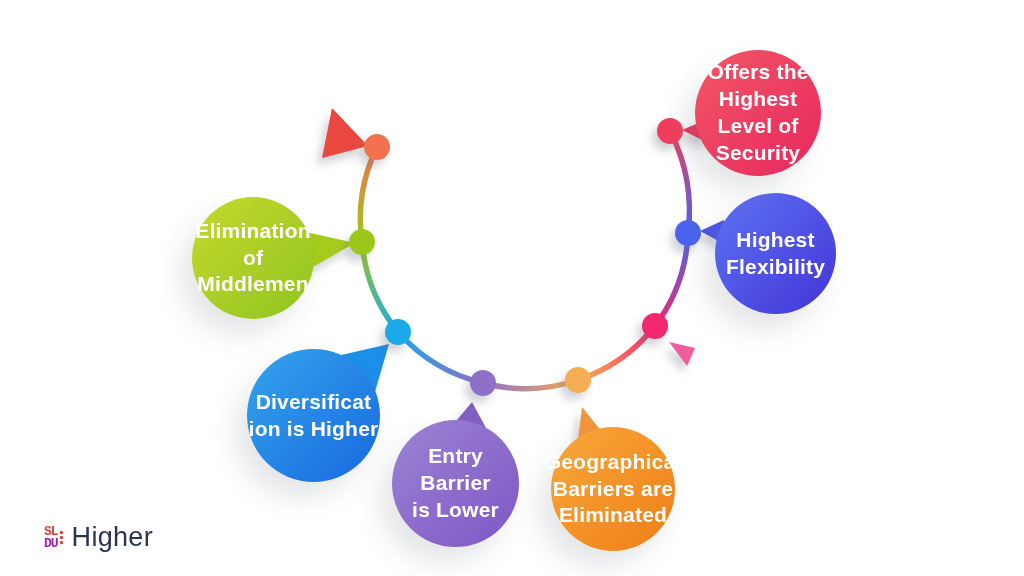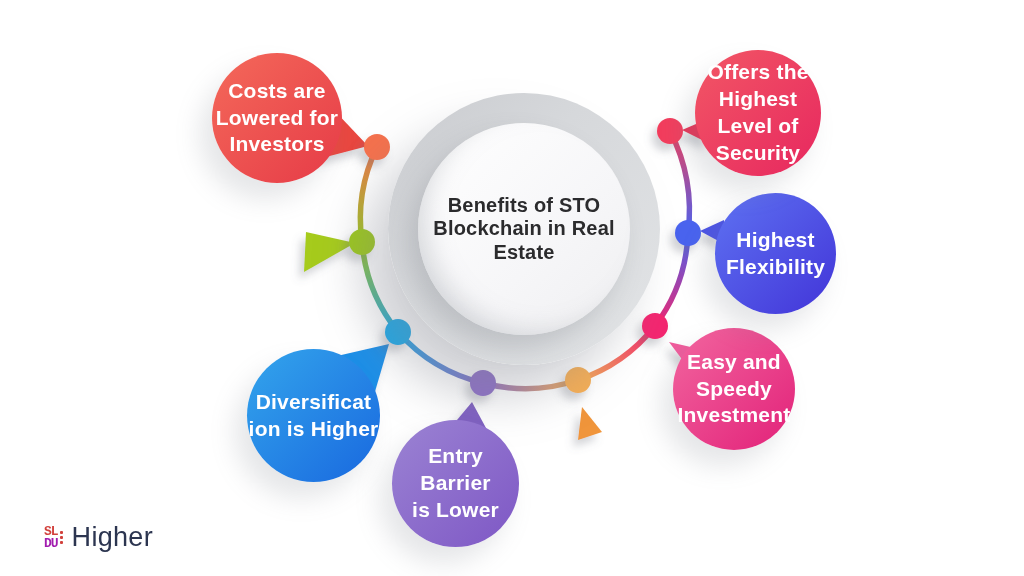--- a/index.html
+++ b/index.html
@@ -137,45 +137,38 @@
       <circle cx="362" cy="242" r="13" fill="#9BC71F"></circle>
       <circle cx="398" cy="332" r="13" fill="#1BA9E9"></circle>
       <circle cx="483" cy="383" r="13" fill="#8E70C8"></circle>
       <circle cx="578" cy="380" r="13" fill="#F6AE54"></circle>
       <circle cx="655" cy="326" r="13" fill="#F3256F"></circle>
       <circle cx="688" cy="233" r="13" fill="#4A63EE"></circle>
       <circle cx="670" cy="131" r="13" fill="#F23D5D"></circle>
     </g>
   </svg>
 
-  <div class="center-outer">
-    <div class="center-inner">
-      <div class="center-title">Benefits of STO
-Blockchain in Real
-Estate</div>
-    </div>
-  </div>
 
-  <div class="bubble b0" style="background: linear-gradient(135deg, rgb(244, 105, 90) 0%, rgb(230, 59, 71) 100%);">
-    <div class="bubble-label">Costs are
-Lowered for
-Investors</div>
+  <div class="bubble b1" style="background: linear-gradient(135deg, rgb(198, 217, 47) 0%, rgb(144, 196, 31) 100%);">
+    <div class="bubble-label">Elimination
+of
+Middlemen</div>
   </div>
   <div class="bubble b2" style="background: linear-gradient(135deg, rgb(51, 165, 236) 0%, rgb(25, 104, 223) 100%);">
     <div class="bubble-label">Diversificat
 ion is Higher</div>
   </div>
   <div class="bubble b3" style="background: linear-gradient(135deg, rgb(155, 131, 211) 0%, rgb(126, 87, 197) 100%);">
     <div class="bubble-label">Entry Barrier
 is Lower</div>
   </div>
-  <div class="bubble b5" style="background: linear-gradient(135deg, rgb(242, 102, 159) 0%, rgb(226, 33, 121) 100%);">
-    <div class="bubble-label">Easy and
-Speedy
-Investment</div>
+  <div class="bubble b4" style="background: linear-gradient(135deg, rgb(247, 169, 60) 0%, rgb(239, 125, 21) 100%);">
+    <div class="bubble-label">Geographical
+Barriers are
+Eliminated</div>
   </div>
   <div class="bubble b6" style="background: linear-gradient(135deg, rgb(94, 114, 242) 0%, rgb(66, 52, 216) 100%);">
     <div class="bubble-label">Highest
 Flexibility</div>
   </div>
   <div class="bubble b7" style="background: linear-gradient(135deg, rgb(242, 87, 101) 0%, rgb(231, 39, 95) 100%);">
     <div class="bubble-label">Offers the
 Highest
 Level of
 Security</div>

